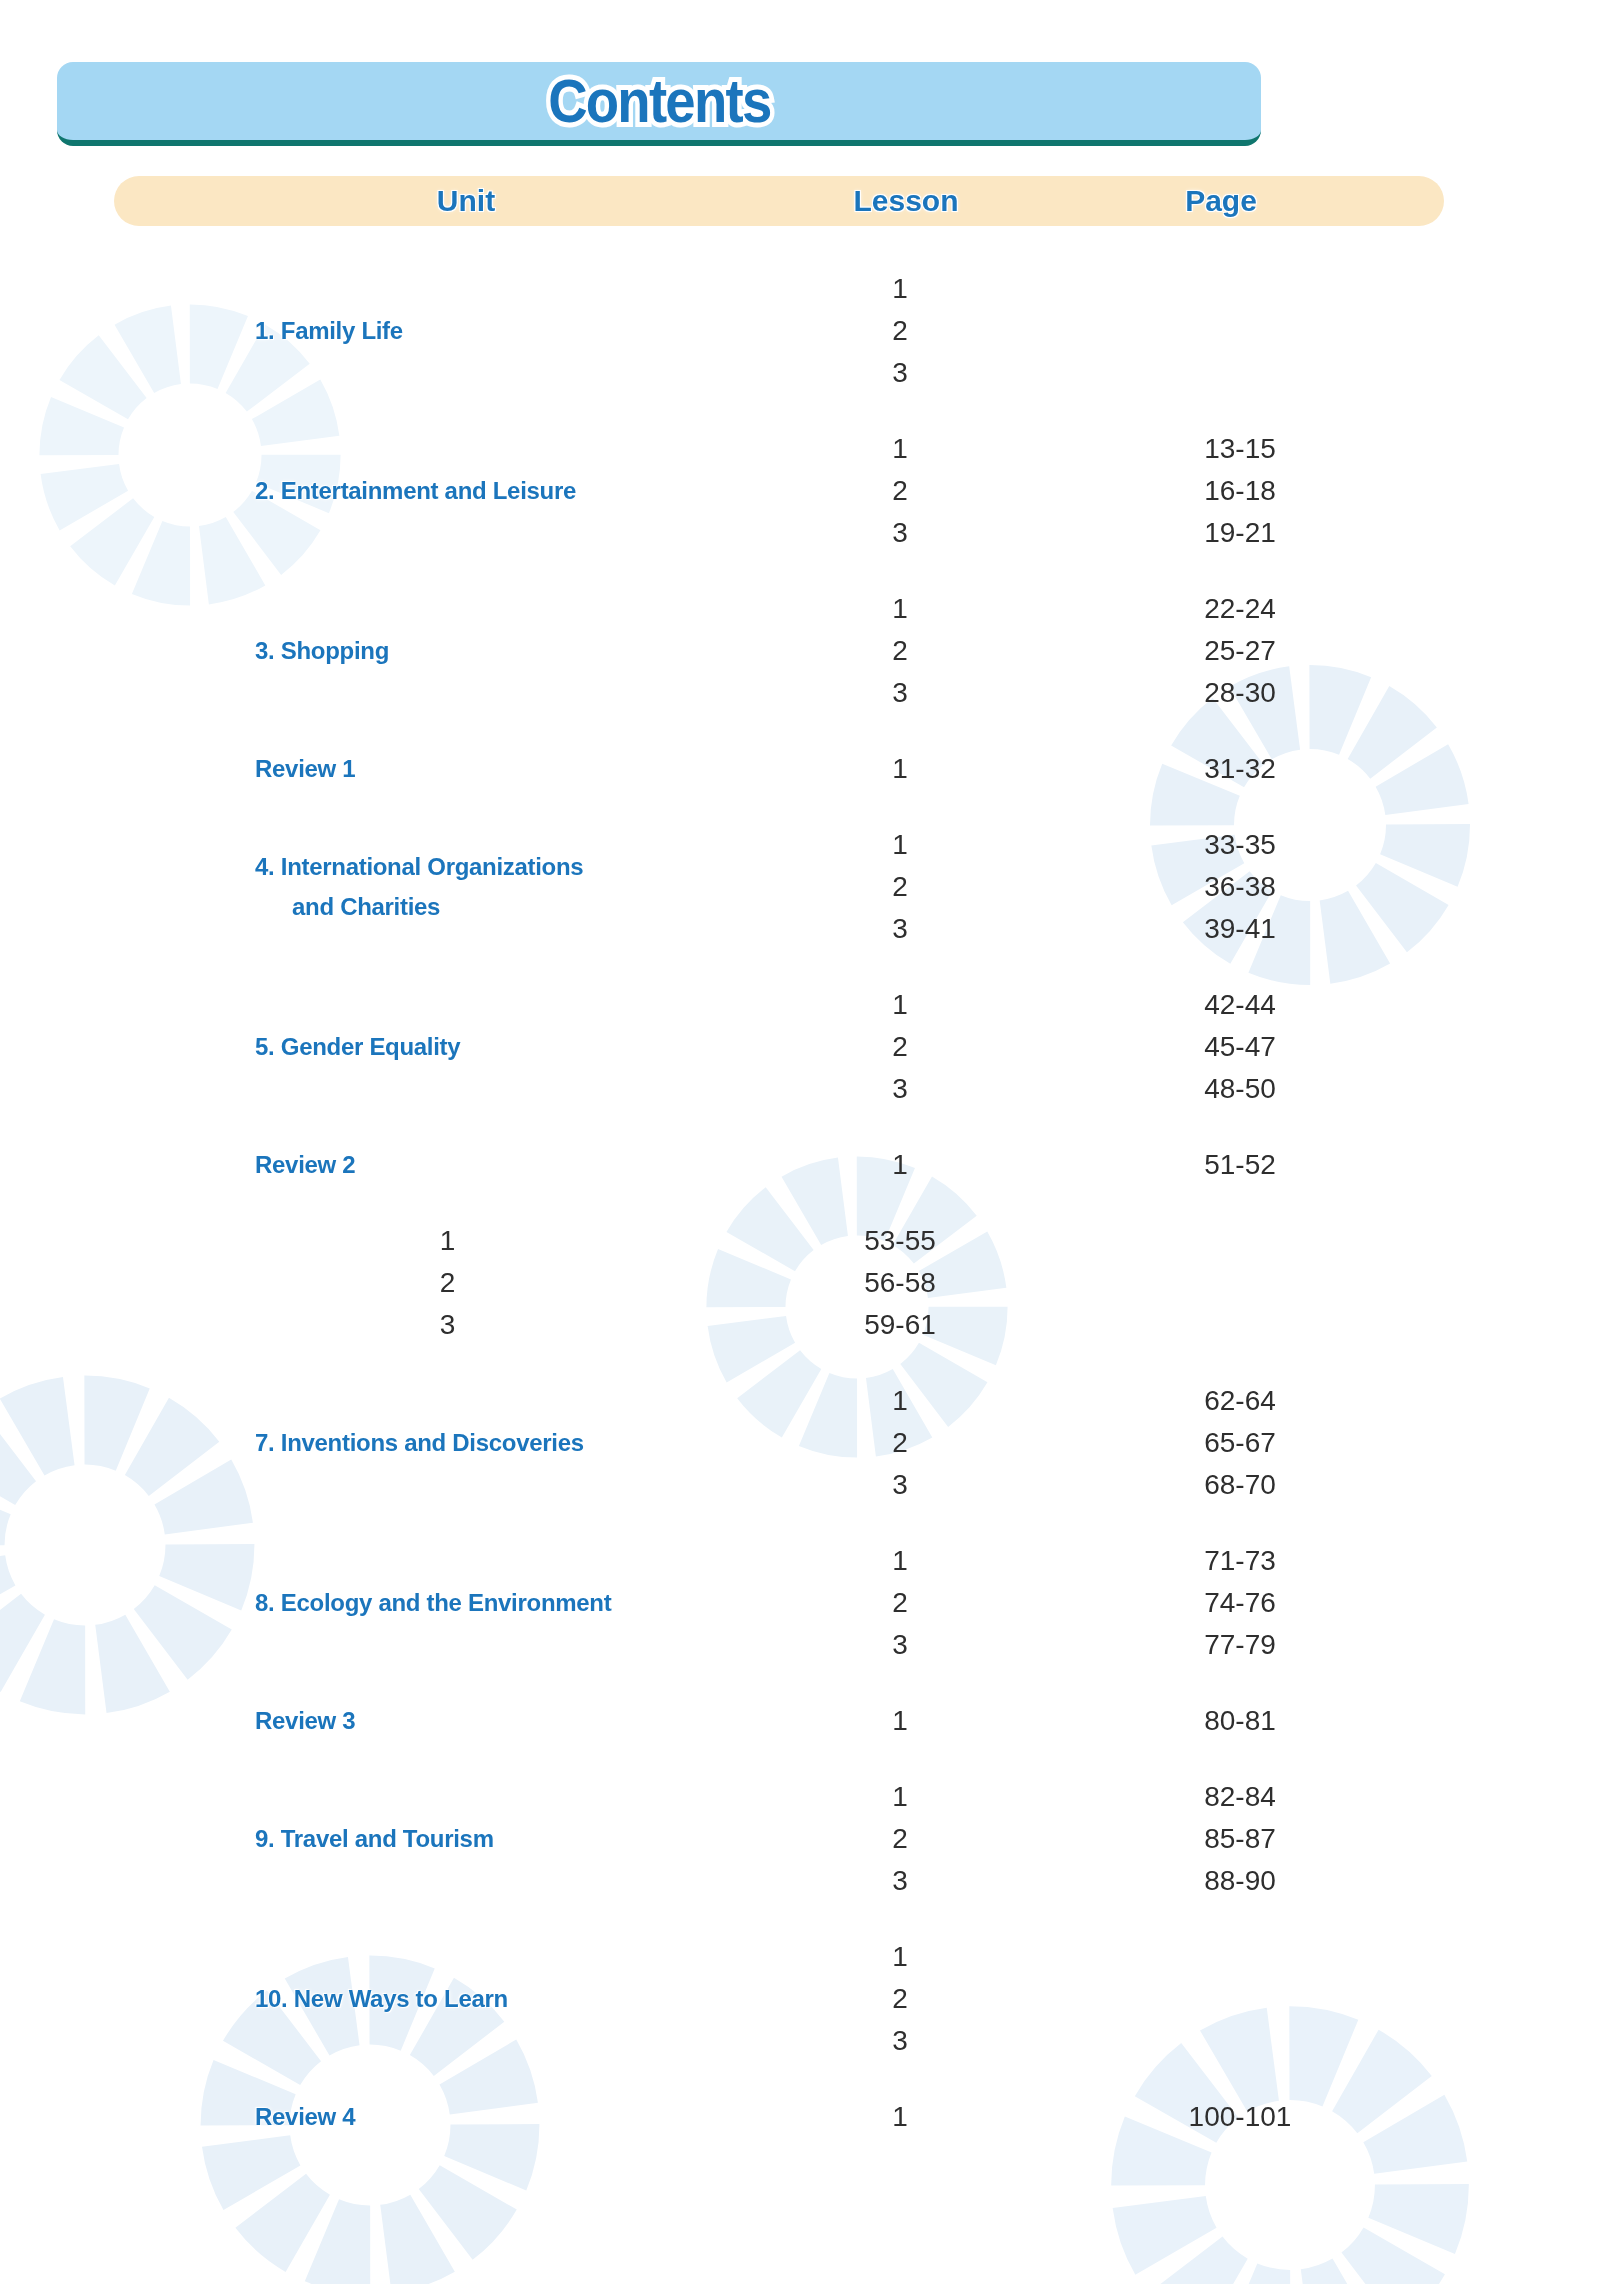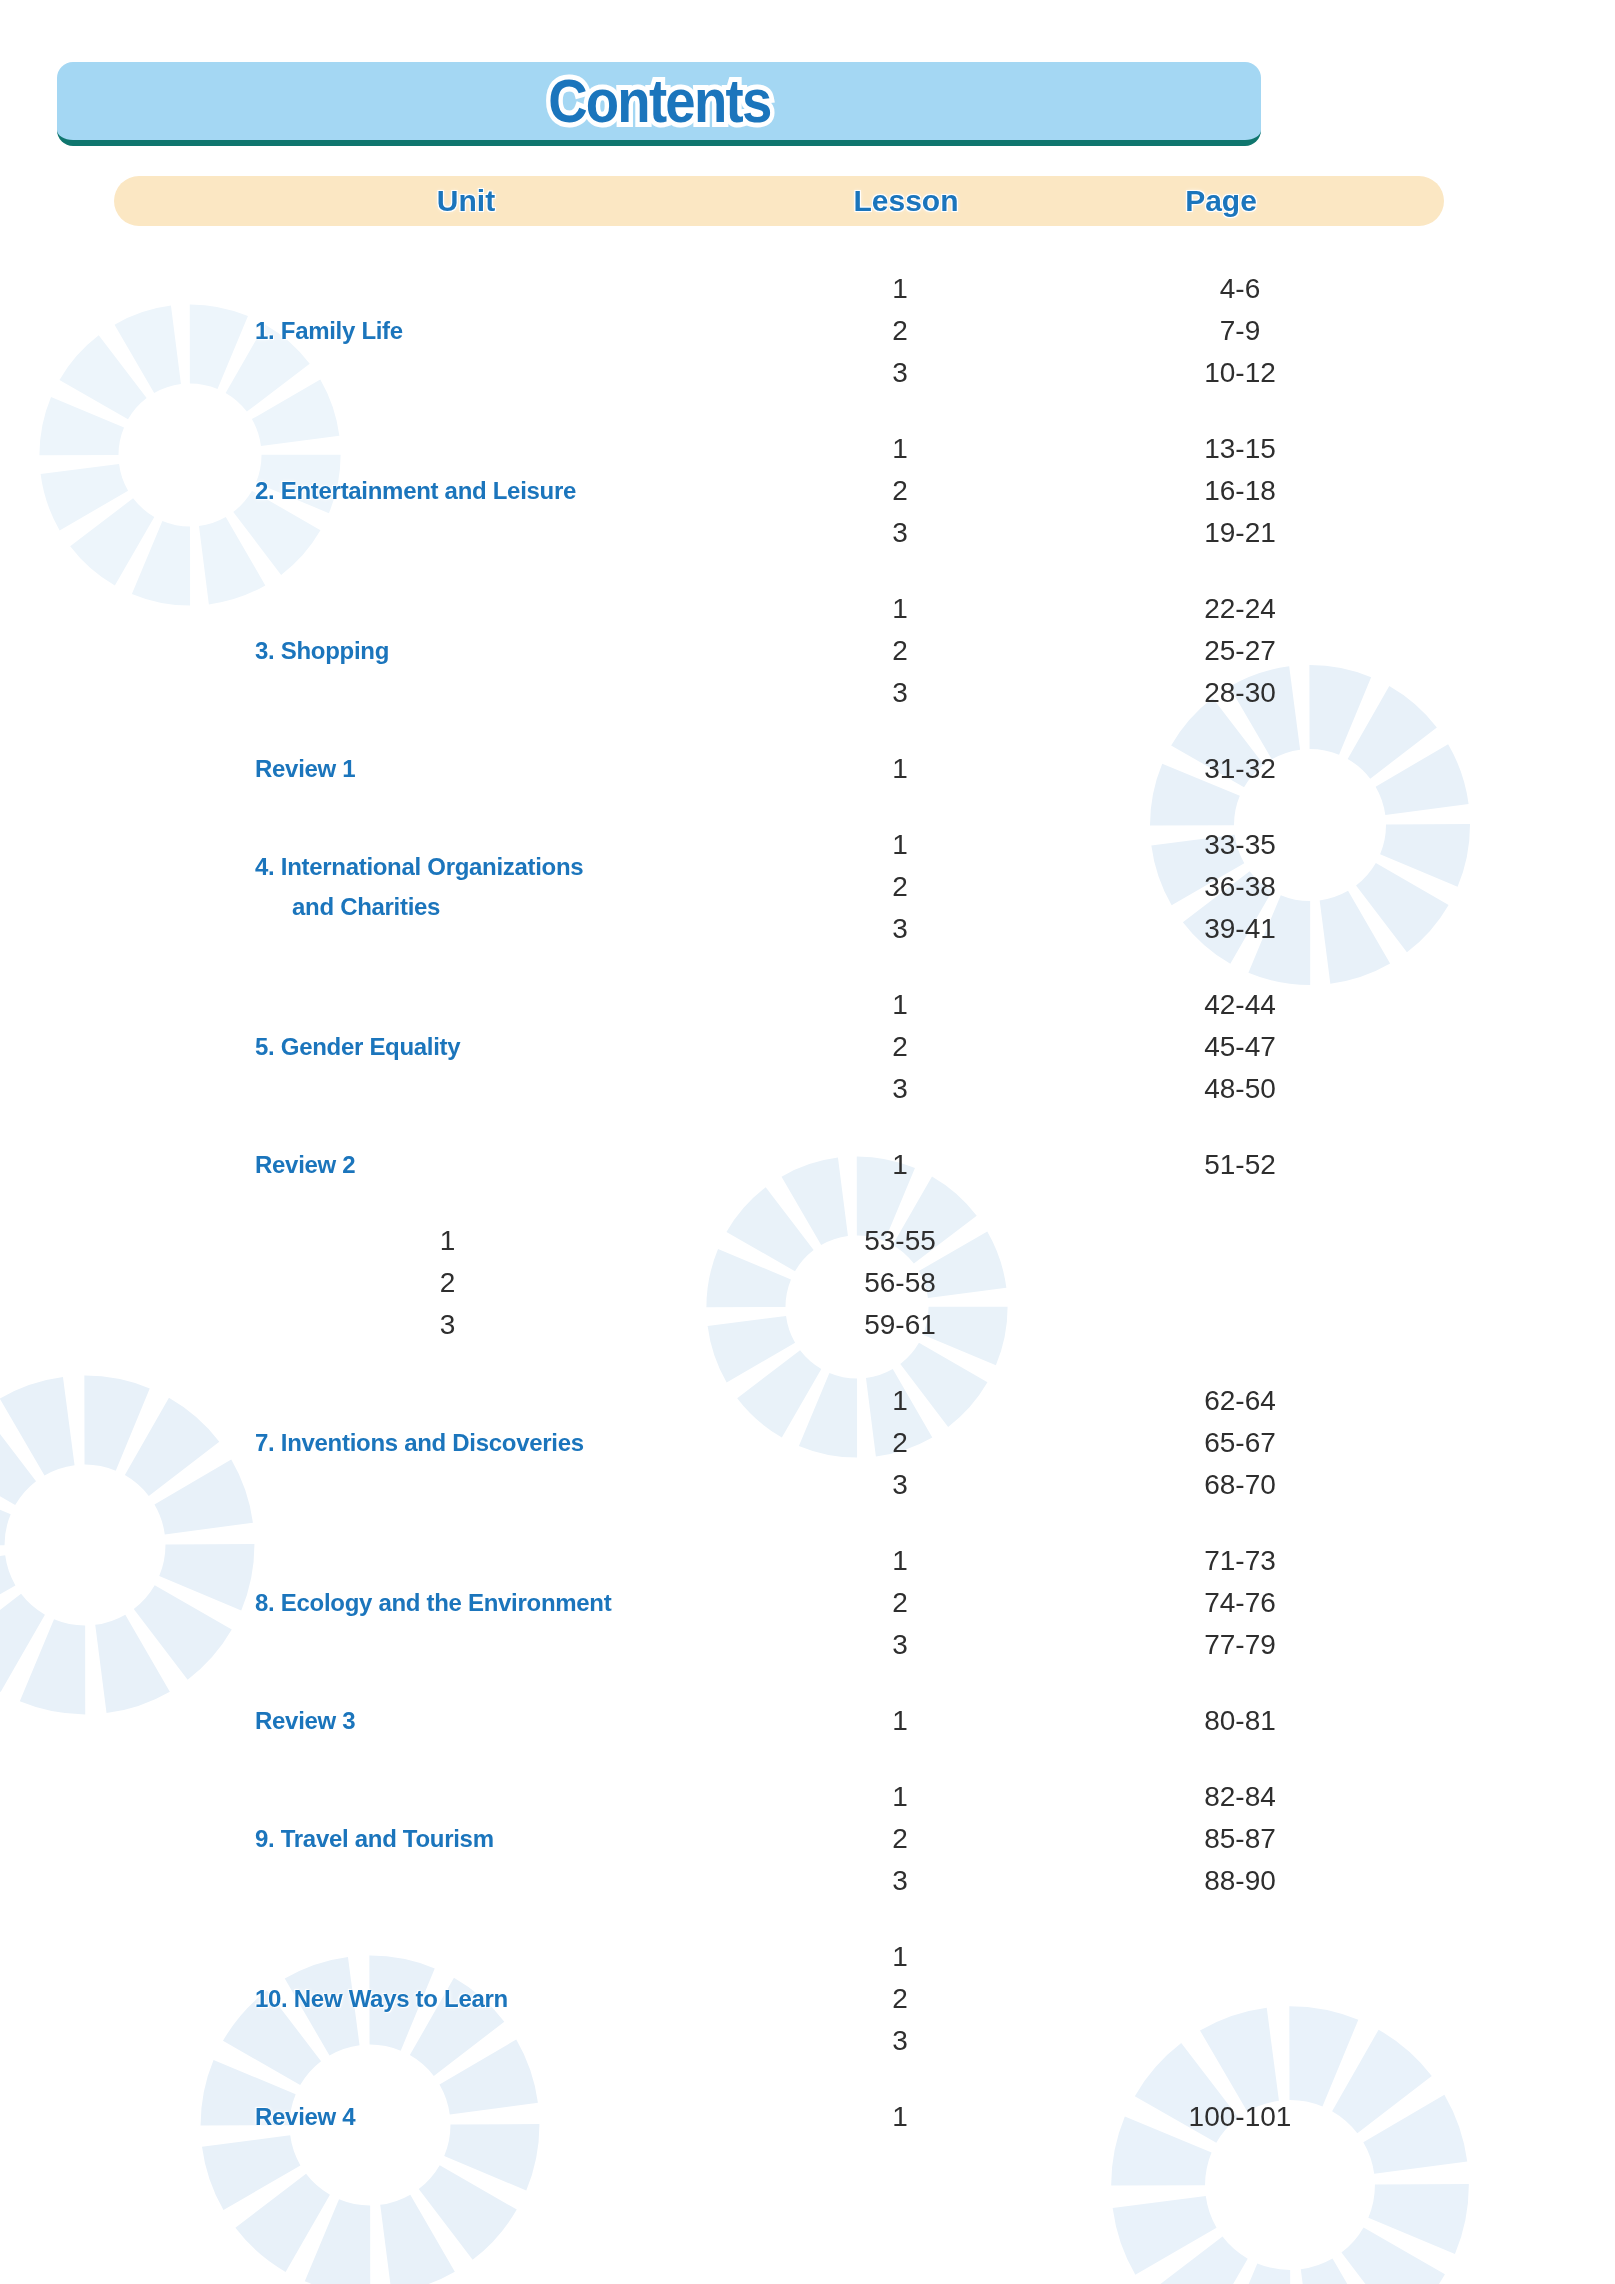--- a/index.html
+++ b/index.html
@@ -102,25 +102,20 @@
   <div class="toc-body">
       <div class="group">
         <div class="unit-cell">
           <div class="unit-title">1. Family Life</div>
         </div>
         <div class="num-col">
           <div class="cell-row">1</div>
           <div class="cell-row">2</div>
           <div class="cell-row">3</div>
         </div>
-        <div class="num-col">
-          <div class="cell-row">4-6</div>
-          <div class="cell-row">7-9</div>
-          <div class="cell-row">10-12</div>
-        </div>
       </div>
       <div class="group">
         <div class="unit-cell">
           <div class="unit-title">2. Entertainment and Leisure</div>
         </div>
         <div class="num-col">
           <div class="cell-row">1</div>
           <div class="cell-row">2</div>
           <div class="cell-row">3</div>
         </div>

